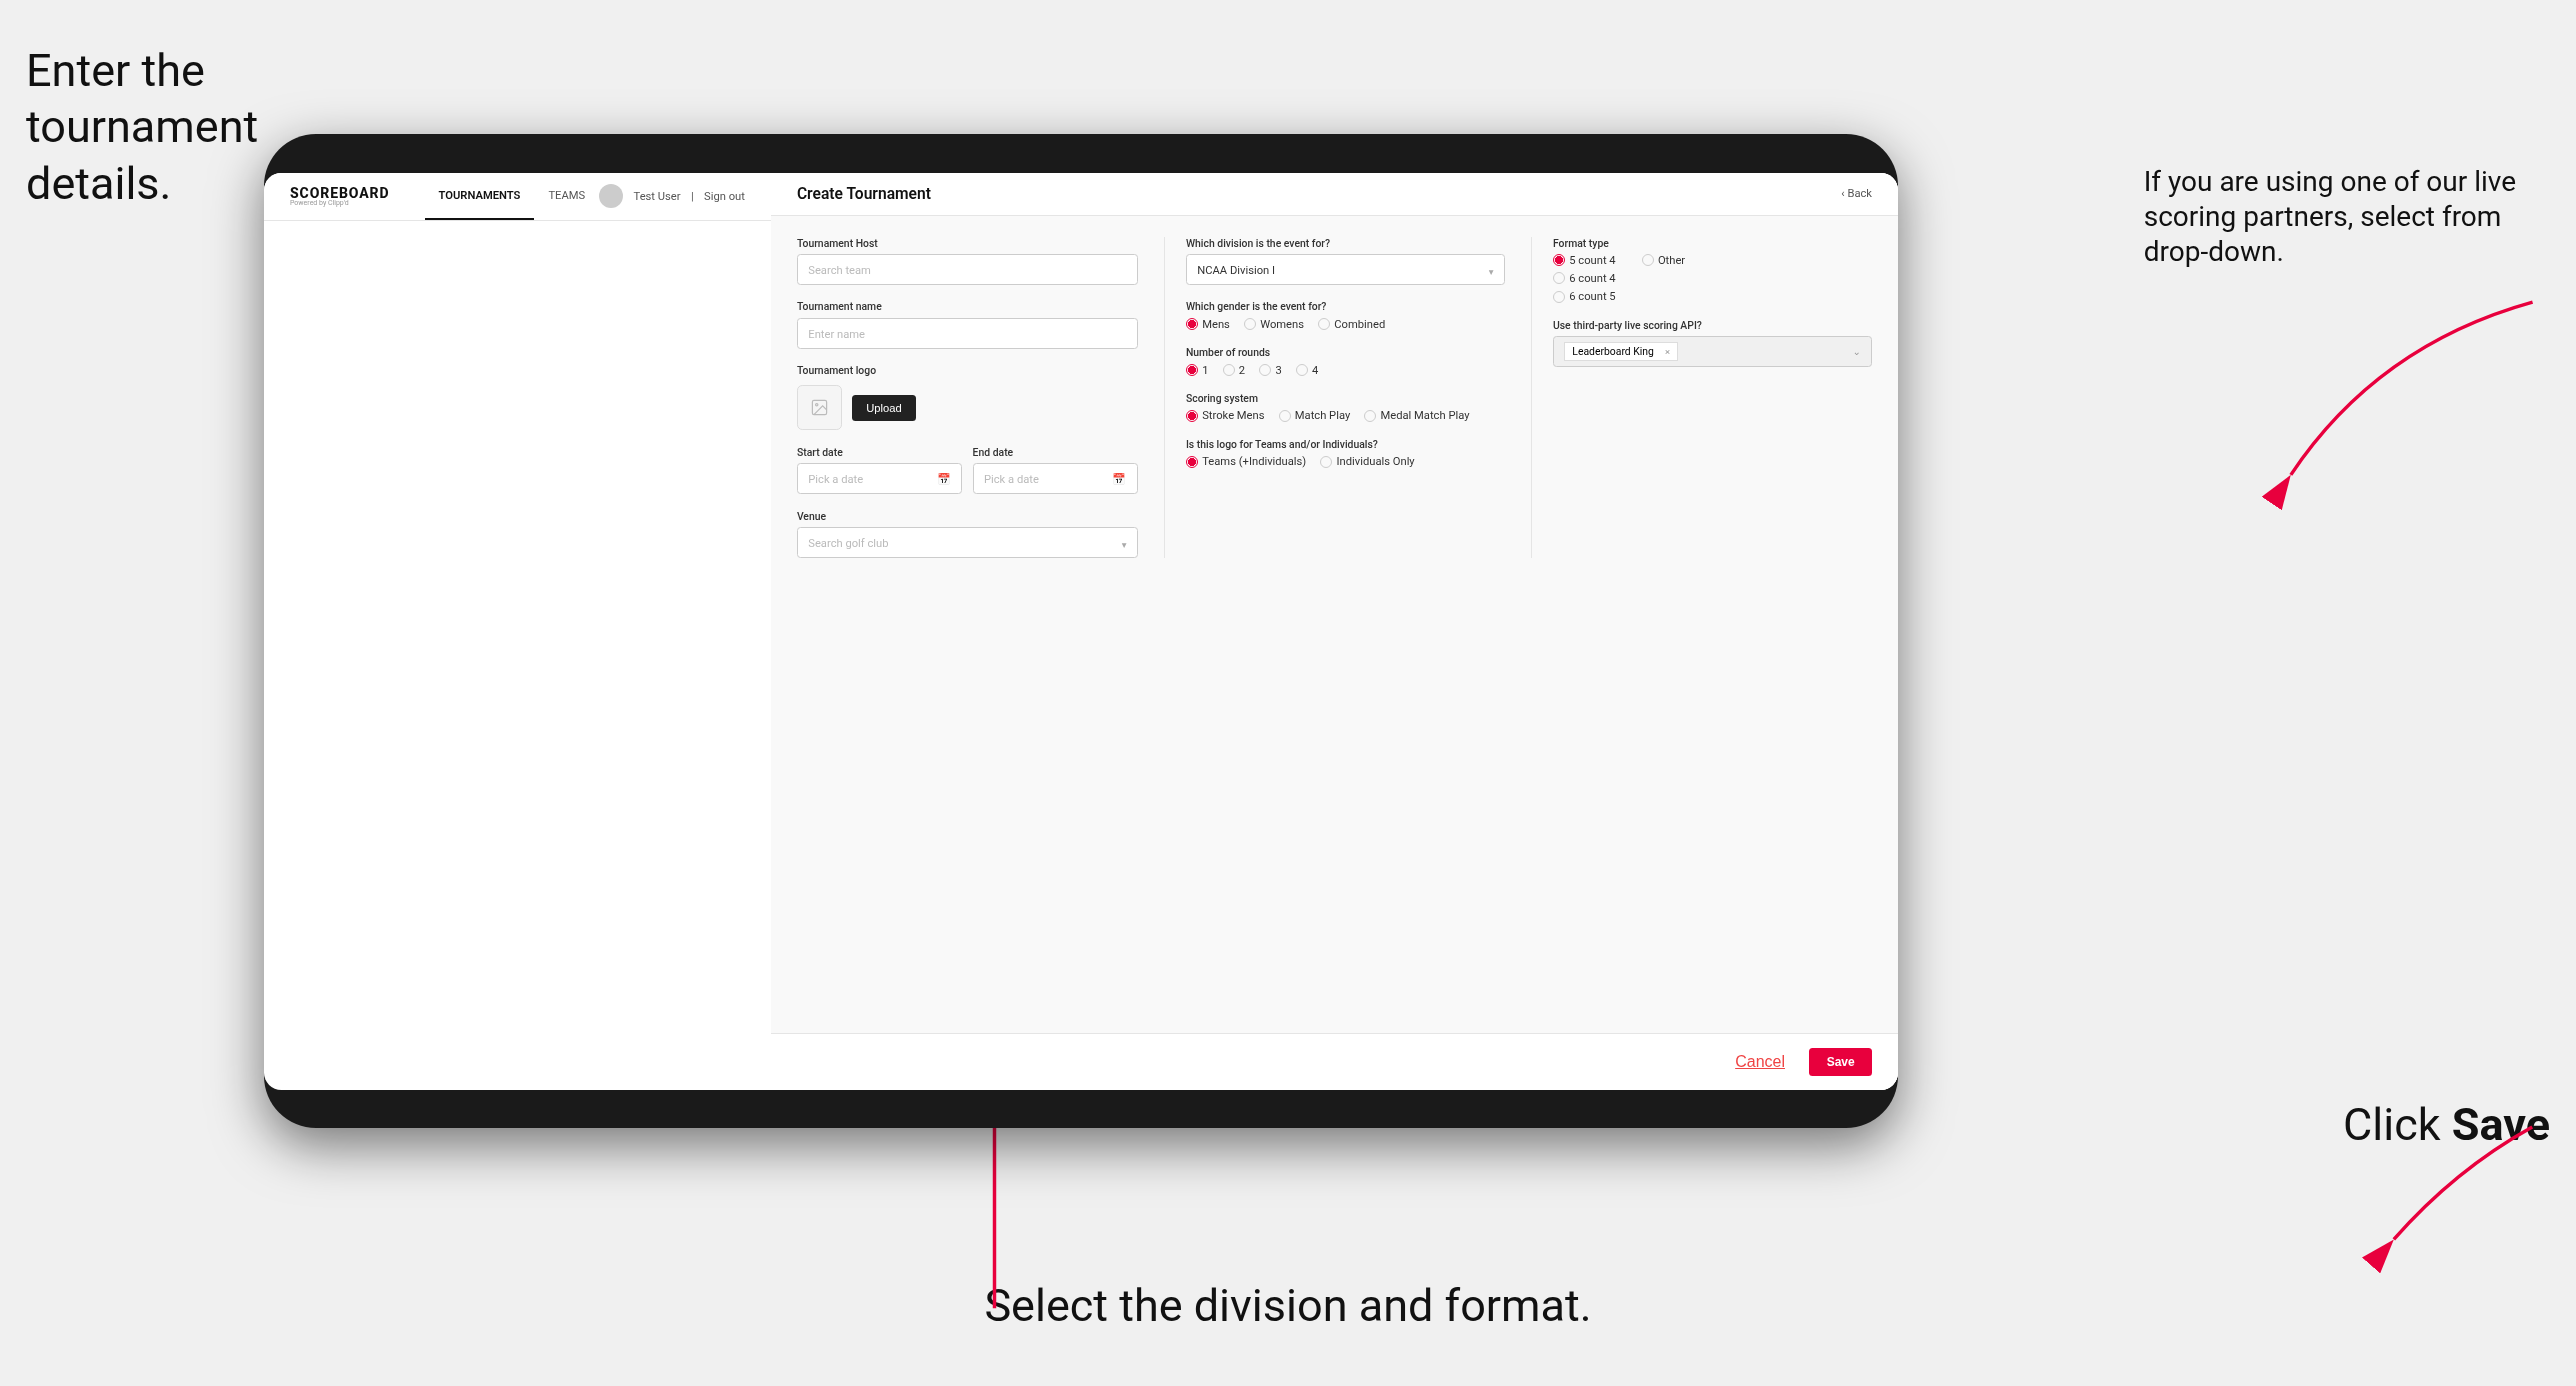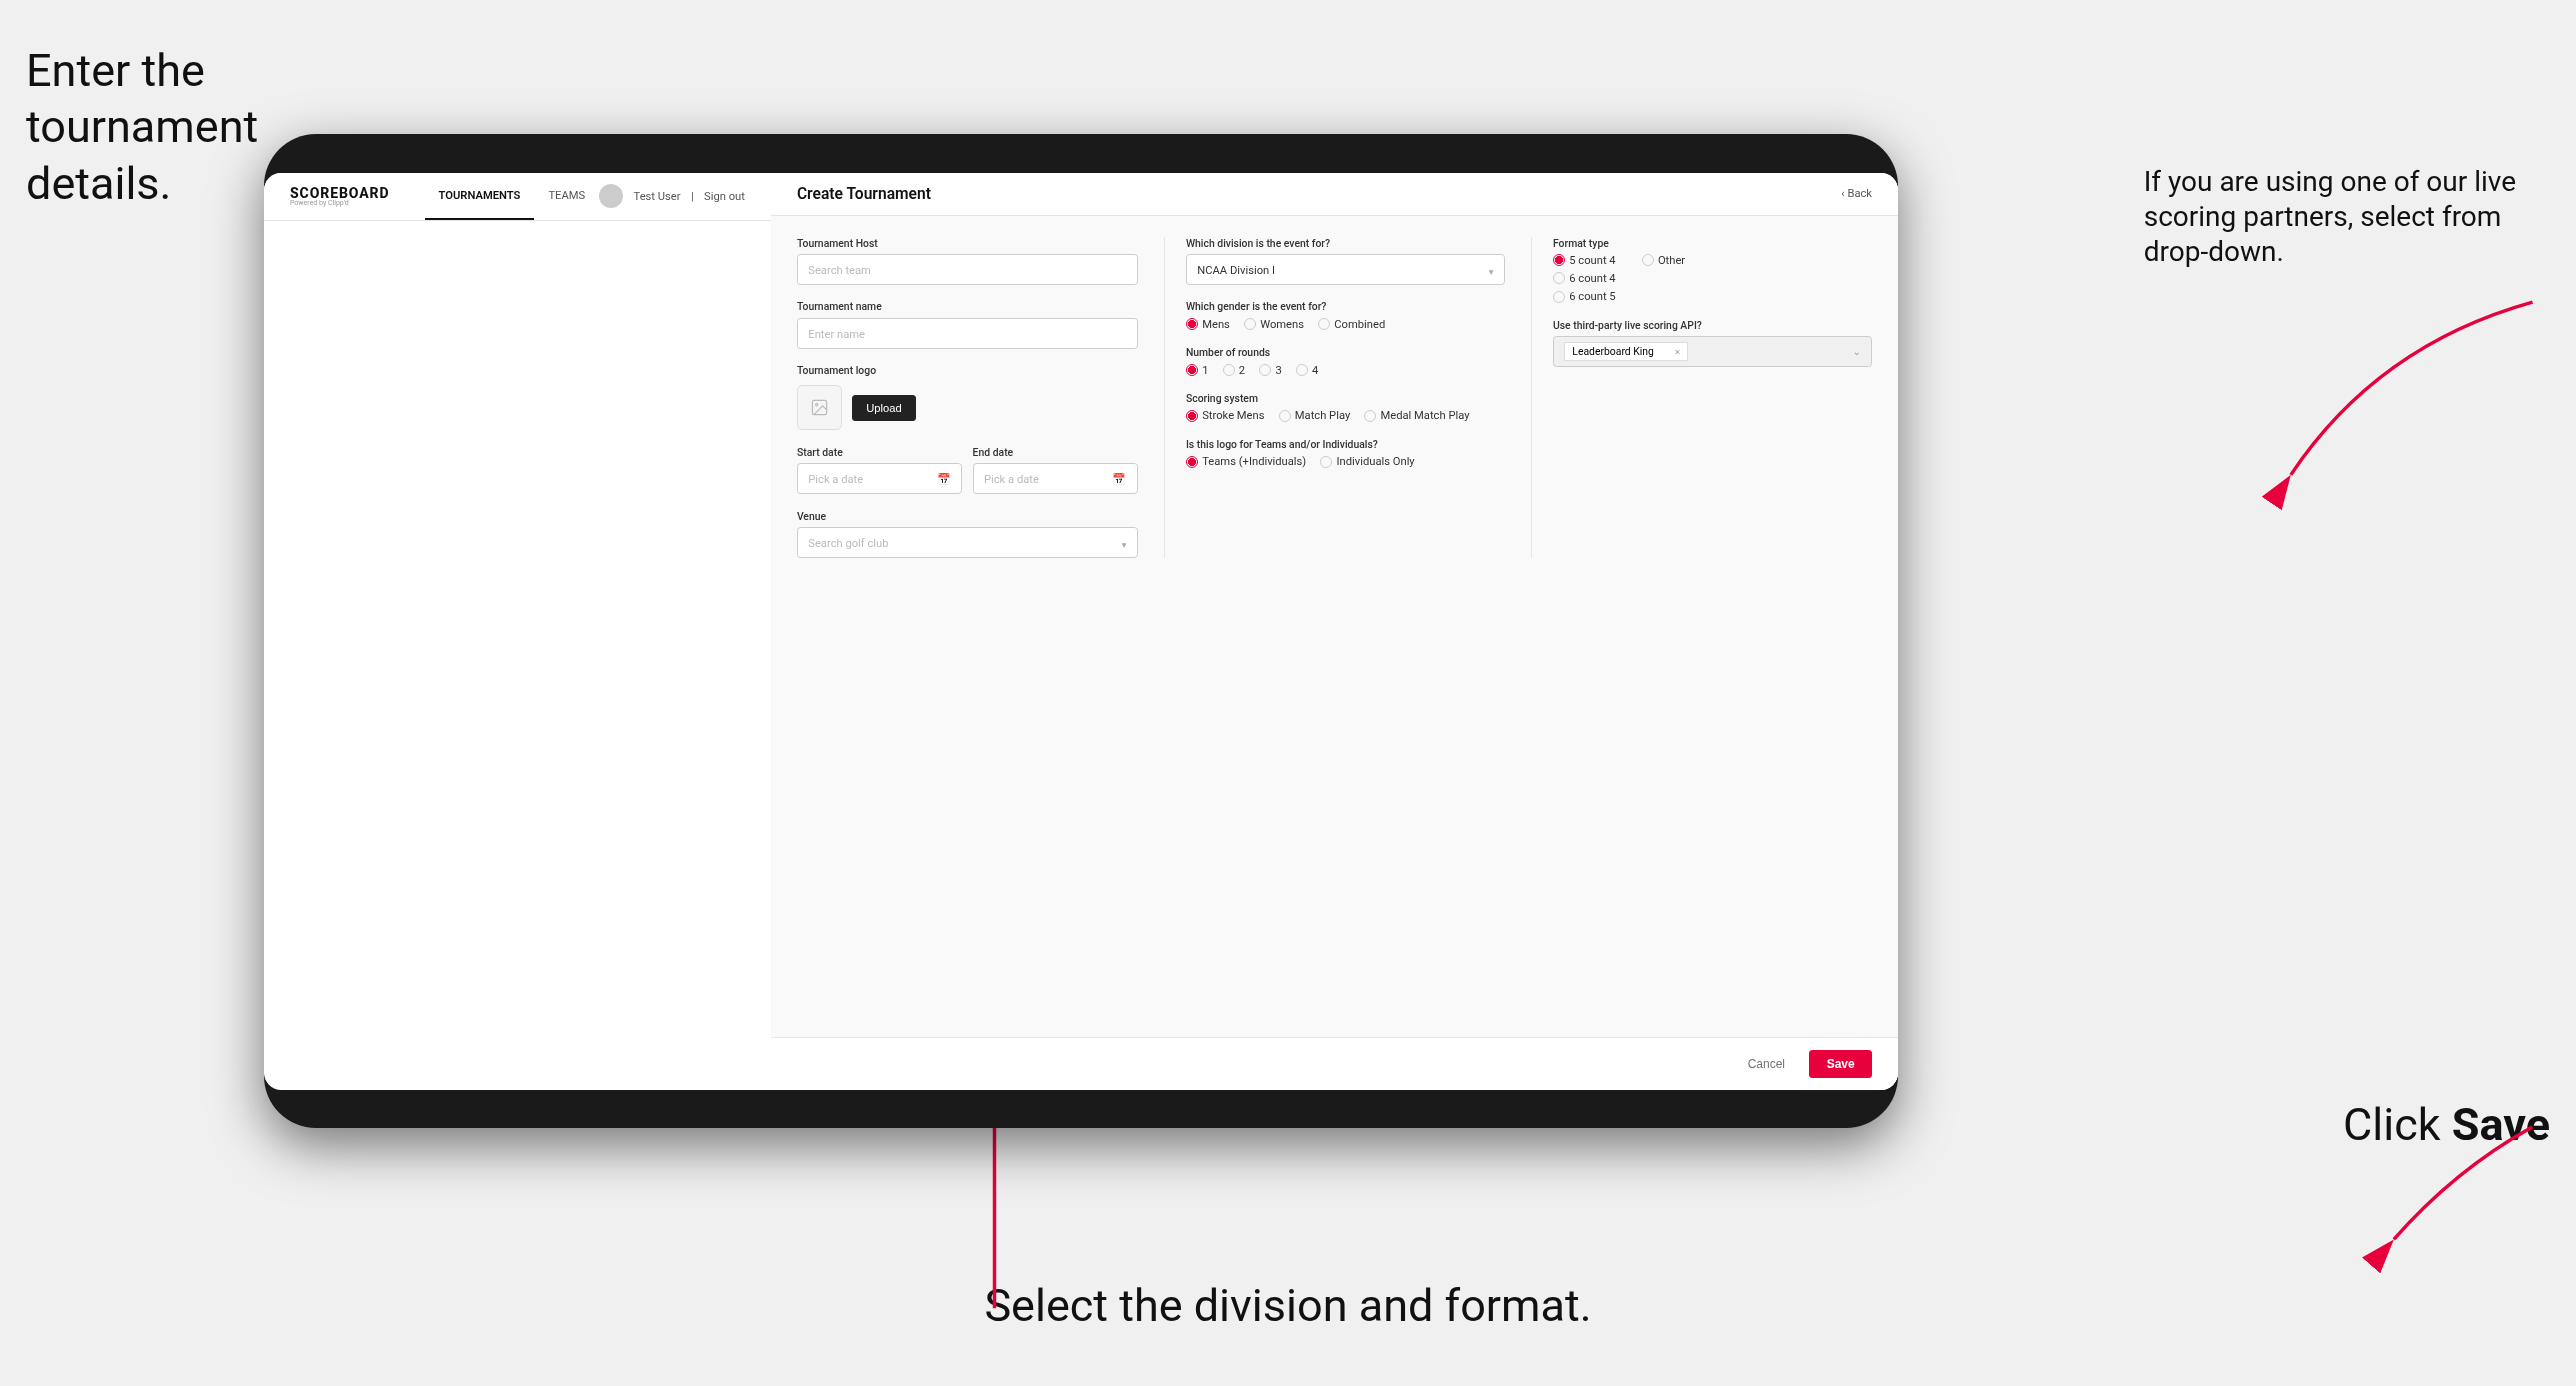--- a/index.html
+++ b/index.html
@@ -290,21 +290,21 @@
       min-height: 31px;
     }
     .api-tag-item {
       background: #fff;
       border: 0.9px solid #ddd;
       border-radius: 0;
       padding: 1.7px 7px;
       font-size: 10.4px;
       display: flex;
       align-items: center;
-      gap: 21px;
+      gap: 11px;
     }
     .api-tag-close {
       color: #999;
       cursor: pointer;
       font-size: 9.5px;
     }
     .api-tag-expand {
       color: #999;
       font-size: 9.5px;
     }
@@ -316,24 +316,25 @@
       padding: 12px 26px;
       display: flex;
       align-items: center;
       justify-content: flex-end;
       gap: 10.4px;
       flex-shrink: 0;
     }
     .cancel-btn {
       background: transparent;
       border: none;
-      font-size: 12px;
-      color: #737373;
+      font-size: 16px;
+      color: #ef4444;
       cursor: pointer;
       padding: 7px 14px;
+      text-decoration: underline;
     }
     .save-btn {
       background: #e8003d;
       color: #fff;
       border: none;
       border-radius: 3.5px;
       padding: 7px 17.3px;
       font-size: 12px;
       font-weight: 600;
       cursor: pointer;

